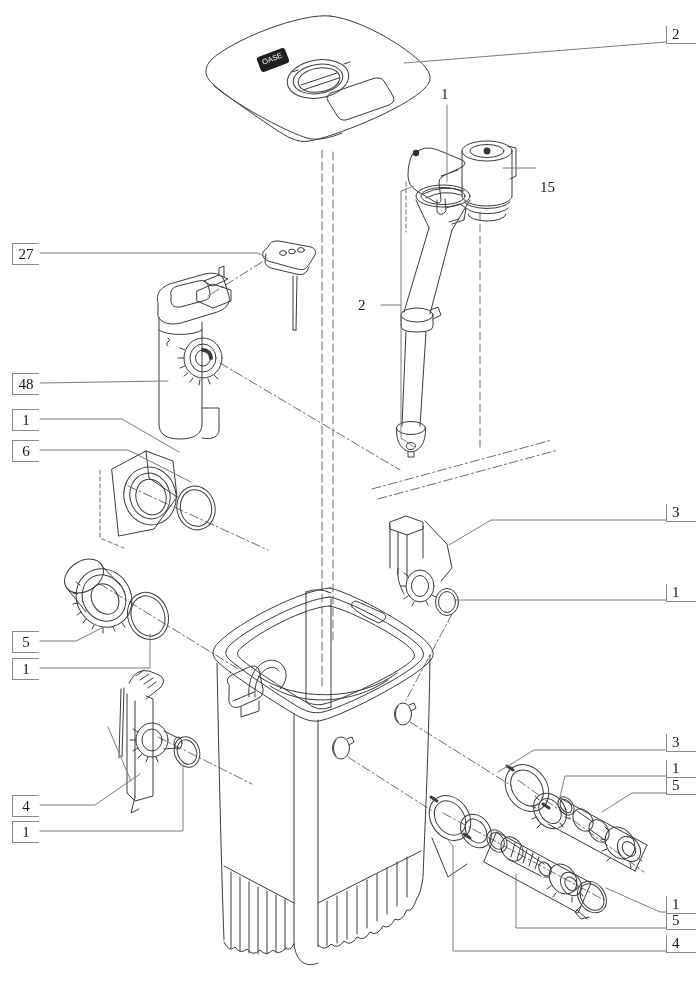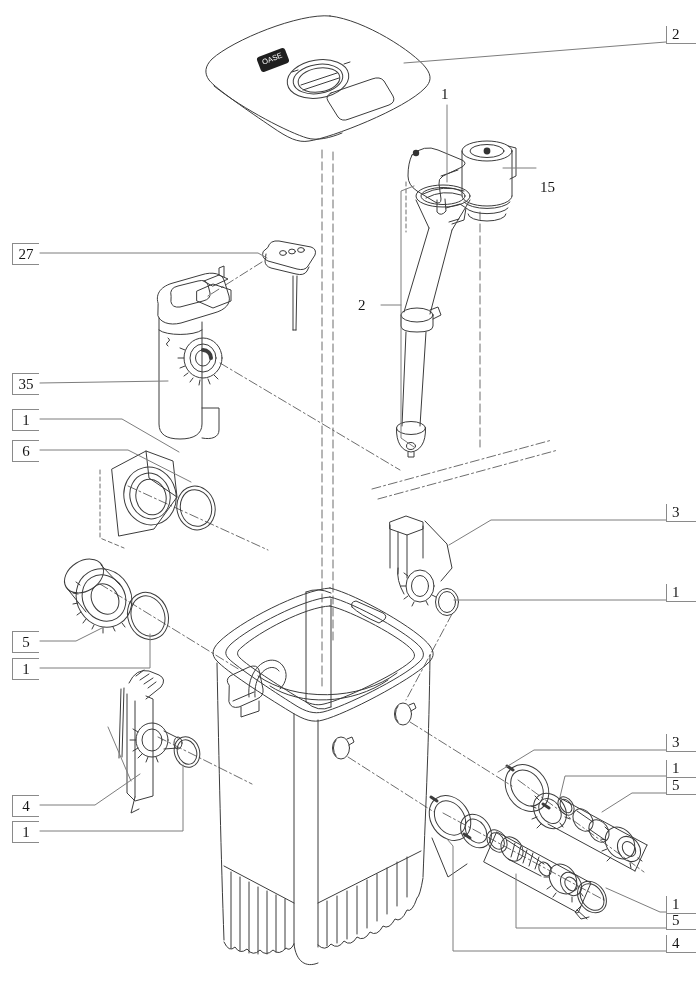--- a/index.html
+++ b/index.html
@@ -258,21 +258,21 @@
       <path d="M447,839 L453,846 V951 H666"></path>
     </g>
   </g>
 </svg>
 
 <div class="callout co-r" style="left:666px;top:26px;">2</div>
 <div class="callout co-i" style="left:441px;top:86px;">1</div>
 <div class="callout co-i" style="left:540px;top:159px;margin-top:20px;">15</div>
 <div class="callout co-i" style="left:358px;top:297px;">2</div>
 <div class="callout co-box" style="left:12px;top:243px;">27</div>
-<div class="callout co-box" style="left:12px;top:373px;">35</div>
+<div class="callout co-box" style="left:12px;top:373px;">48</div>
 <div class="callout co-box" style="left:12px;top:409px;">1</div>
 <div class="callout co-box" style="left:12px;top:440px;">6</div>
 <div class="callout co-r" style="left:666px;top:504px;">3</div>
 <div class="callout co-r" style="left:666px;top:584px;">1</div>
 <div class="callout co-box" style="left:12px;top:631px;">5</div>
 <div class="callout co-box" style="left:12px;top:658px;">1</div>
 <div class="callout co-box" style="left:12px;top:795px;">4</div>
 <div class="callout co-box" style="left:12px;top:821px;">1</div>
 <div class="callout co-r" style="left:666px;top:734px;">3</div>
 <div class="callout co-r" style="left:666px;top:760px;">1</div>

